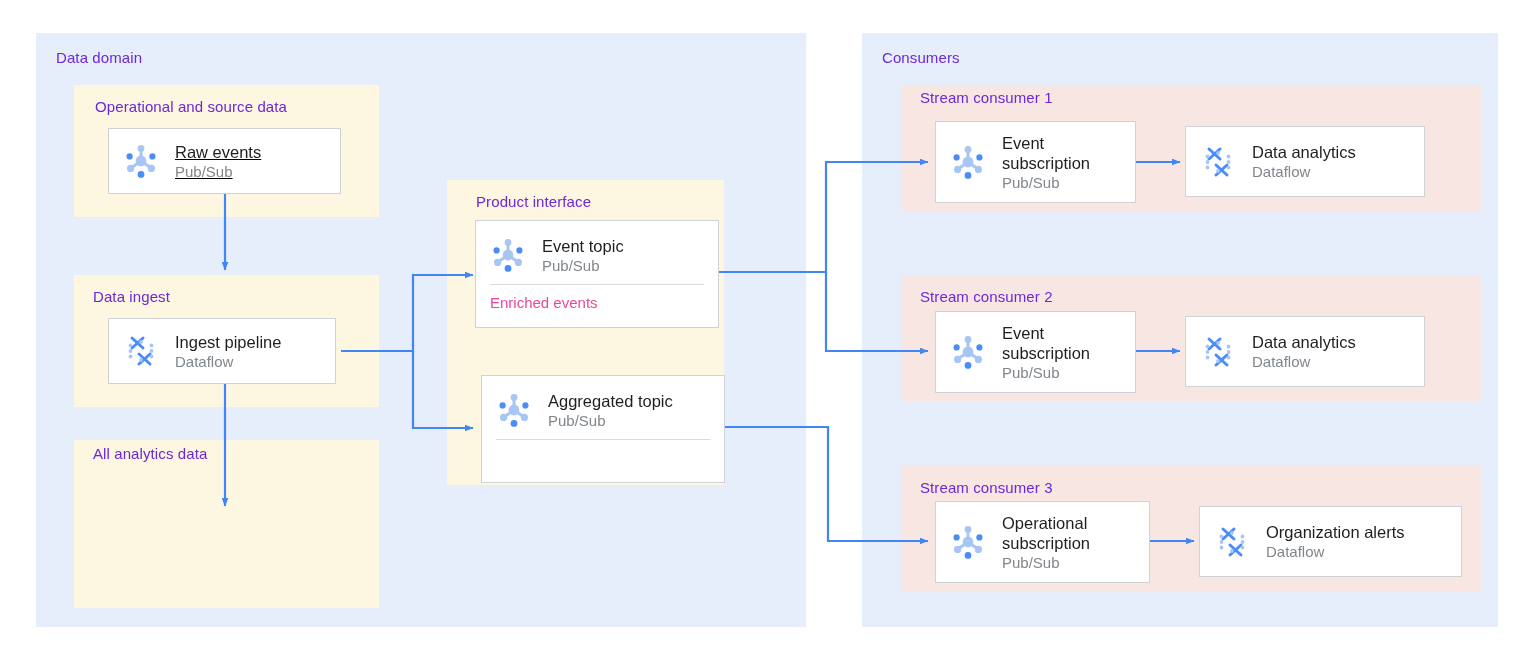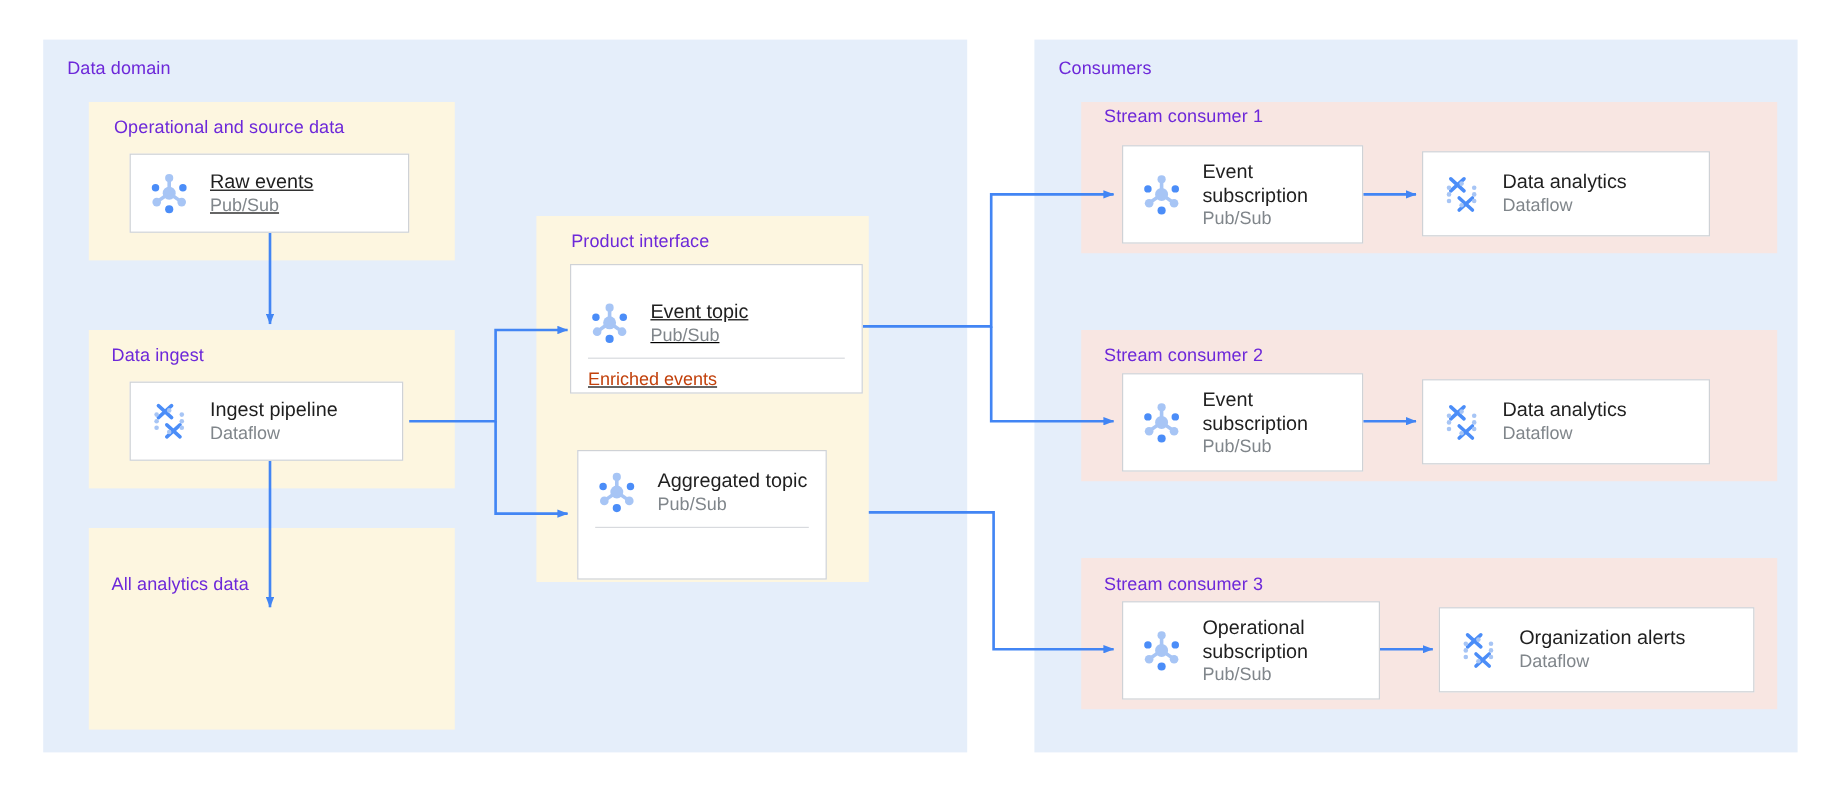--- a/index.html
+++ b/index.html
@@ -83,21 +83,21 @@
     font-size: 15px;
     line-height: 19px;
     white-space: nowrap;
   }
   .card-divider {
     height: 1px;
     background: #d8dade;
     margin: 9px 14px 0 14px;
   }
   .card-footer {
-    color: #c2410c;
+    color: #ec4899;
     font-size: 15px;
     line-height: 18px;
     padding: 9px 14px 0 14px;
     white-space: nowrap;
   }
 
   
   .edges {
     position: absolute;
     left: 0;
@@ -115,21 +115,21 @@
   <div class="panel panel-outer" style="left:36px; top:33px; width:770px; height:594px;"></div>
   <div class="panel-label" style="left:56px; top:49px;">Data domain</div>
 
   <div class="panel panel-yellow" style="left:74px; top:85px; width:305px; height:132px;"></div>
   <div class="panel-label" style="left:95px; top:98px;">Operational and source data</div>
 
   <div class="panel panel-yellow" style="left:74px; top:275px; width:305px; height:132px;"></div>
   <div class="panel-label" style="left:93px; top:288px;">Data ingest</div>
 
   <div class="panel panel-yellow" style="left:74px; top:440px; width:305px; height:168px;"></div>
-  <div class="panel-label" style="left:93px; top:479px;">All analytics data</div>
+  <div class="panel-label" style="left:93px; top:445px;">All analytics data</div>
 
   <div class="panel panel-yellow" style="left:447px; top:180px; width:277px; height:305px;"></div>
   <div class="panel-label" style="left:464px; top:193px;margin-left:12px;">Product interface</div>
 
   <div class="panel panel-outer" style="left:862px; top:33px; width:636px; height:594px;"></div>
   <div class="panel-label" style="left:882px; top:49px;">Consumers</div>
 
   <div class="panel panel-pink" style="left:901px; top:85px; width:580px; height:126px;"></div>
   <div class="panel-label" style="left:920px; top:89px;text-align:right;">Stream consumer 1</div>
 
@@ -211,21 +211,21 @@
         </g>
       </svg>
       <div class="card-text">
         <div class="card-title">Ingest pipeline</div>
         <div class="card-sub">Dataflow</div>
       </div>
     </div>
   </div>
 
 
-  <div class="card" style="left:475px; top:220px; width:244px; height:108px; justify-content:flex-start; padding-top:28px;text-decoration:underline;">
+  <div class="card" style="left:475px; top:220px; width:244px; height:108px; justify-content:flex-start; padding-top:14px;">
     <div class="card-main">
       <svg class="card-icon" viewBox="0 0 40 40">
         <line x1="20" y1="20" x2="20" y2="8" stroke="#a7c5f5" stroke-width="3"></line>
         <line x1="20" y1="20" x2="10" y2="27" stroke="#a7c5f5" stroke-width="3"></line>
         <line x1="20" y1="20" x2="30" y2="27" stroke="#a7c5f5" stroke-width="3"></line>
         <circle cx="20" cy="20" r="5.4" fill="#a7c5f5"></circle>
         <circle cx="20" cy="7.4" r="3.4" fill="#a7c5f5"></circle>
         <circle cx="8.6" cy="15.4" r="3.1" fill="#4b8df8"></circle>
         <circle cx="31.4" cy="15.4" r="3.1" fill="#4b8df8"></circle>
         <circle cx="9.6" cy="27.4" r="3.6" fill="#a7c5f5"></circle>
@@ -234,21 +234,21 @@
       </svg>
       <div class="card-text">
         <div class="card-title">Event topic</div>
         <div class="card-sub">Pub/Sub</div>
       </div>
     </div>
     <div class="card-divider"></div>
     <div class="card-footer">Enriched events</div>
   </div>
 
-  <div class="card" style="left:481px; top:375px; width:208px; height:108px; justify-content:flex-start; padding-top:14px;">
+  <div class="card" style="left:481px; top:375px; width:244px; height:108px; justify-content:flex-start; padding-top:14px;">
     <div class="card-main">
       <svg class="card-icon" viewBox="0 0 40 40">
         <line x1="20" y1="20" x2="20" y2="8" stroke="#a7c5f5" stroke-width="3"></line>
         <line x1="20" y1="20" x2="10" y2="27" stroke="#a7c5f5" stroke-width="3"></line>
         <line x1="20" y1="20" x2="30" y2="27" stroke="#a7c5f5" stroke-width="3"></line>
         <circle cx="20" cy="20" r="5.4" fill="#a7c5f5"></circle>
         <circle cx="20" cy="7.4" r="3.4" fill="#a7c5f5"></circle>
         <circle cx="8.6" cy="15.4" r="3.1" fill="#4b8df8"></circle>
         <circle cx="31.4" cy="15.4" r="3.1" fill="#4b8df8"></circle>
         <circle cx="9.6" cy="27.4" r="3.6" fill="#a7c5f5"></circle>

